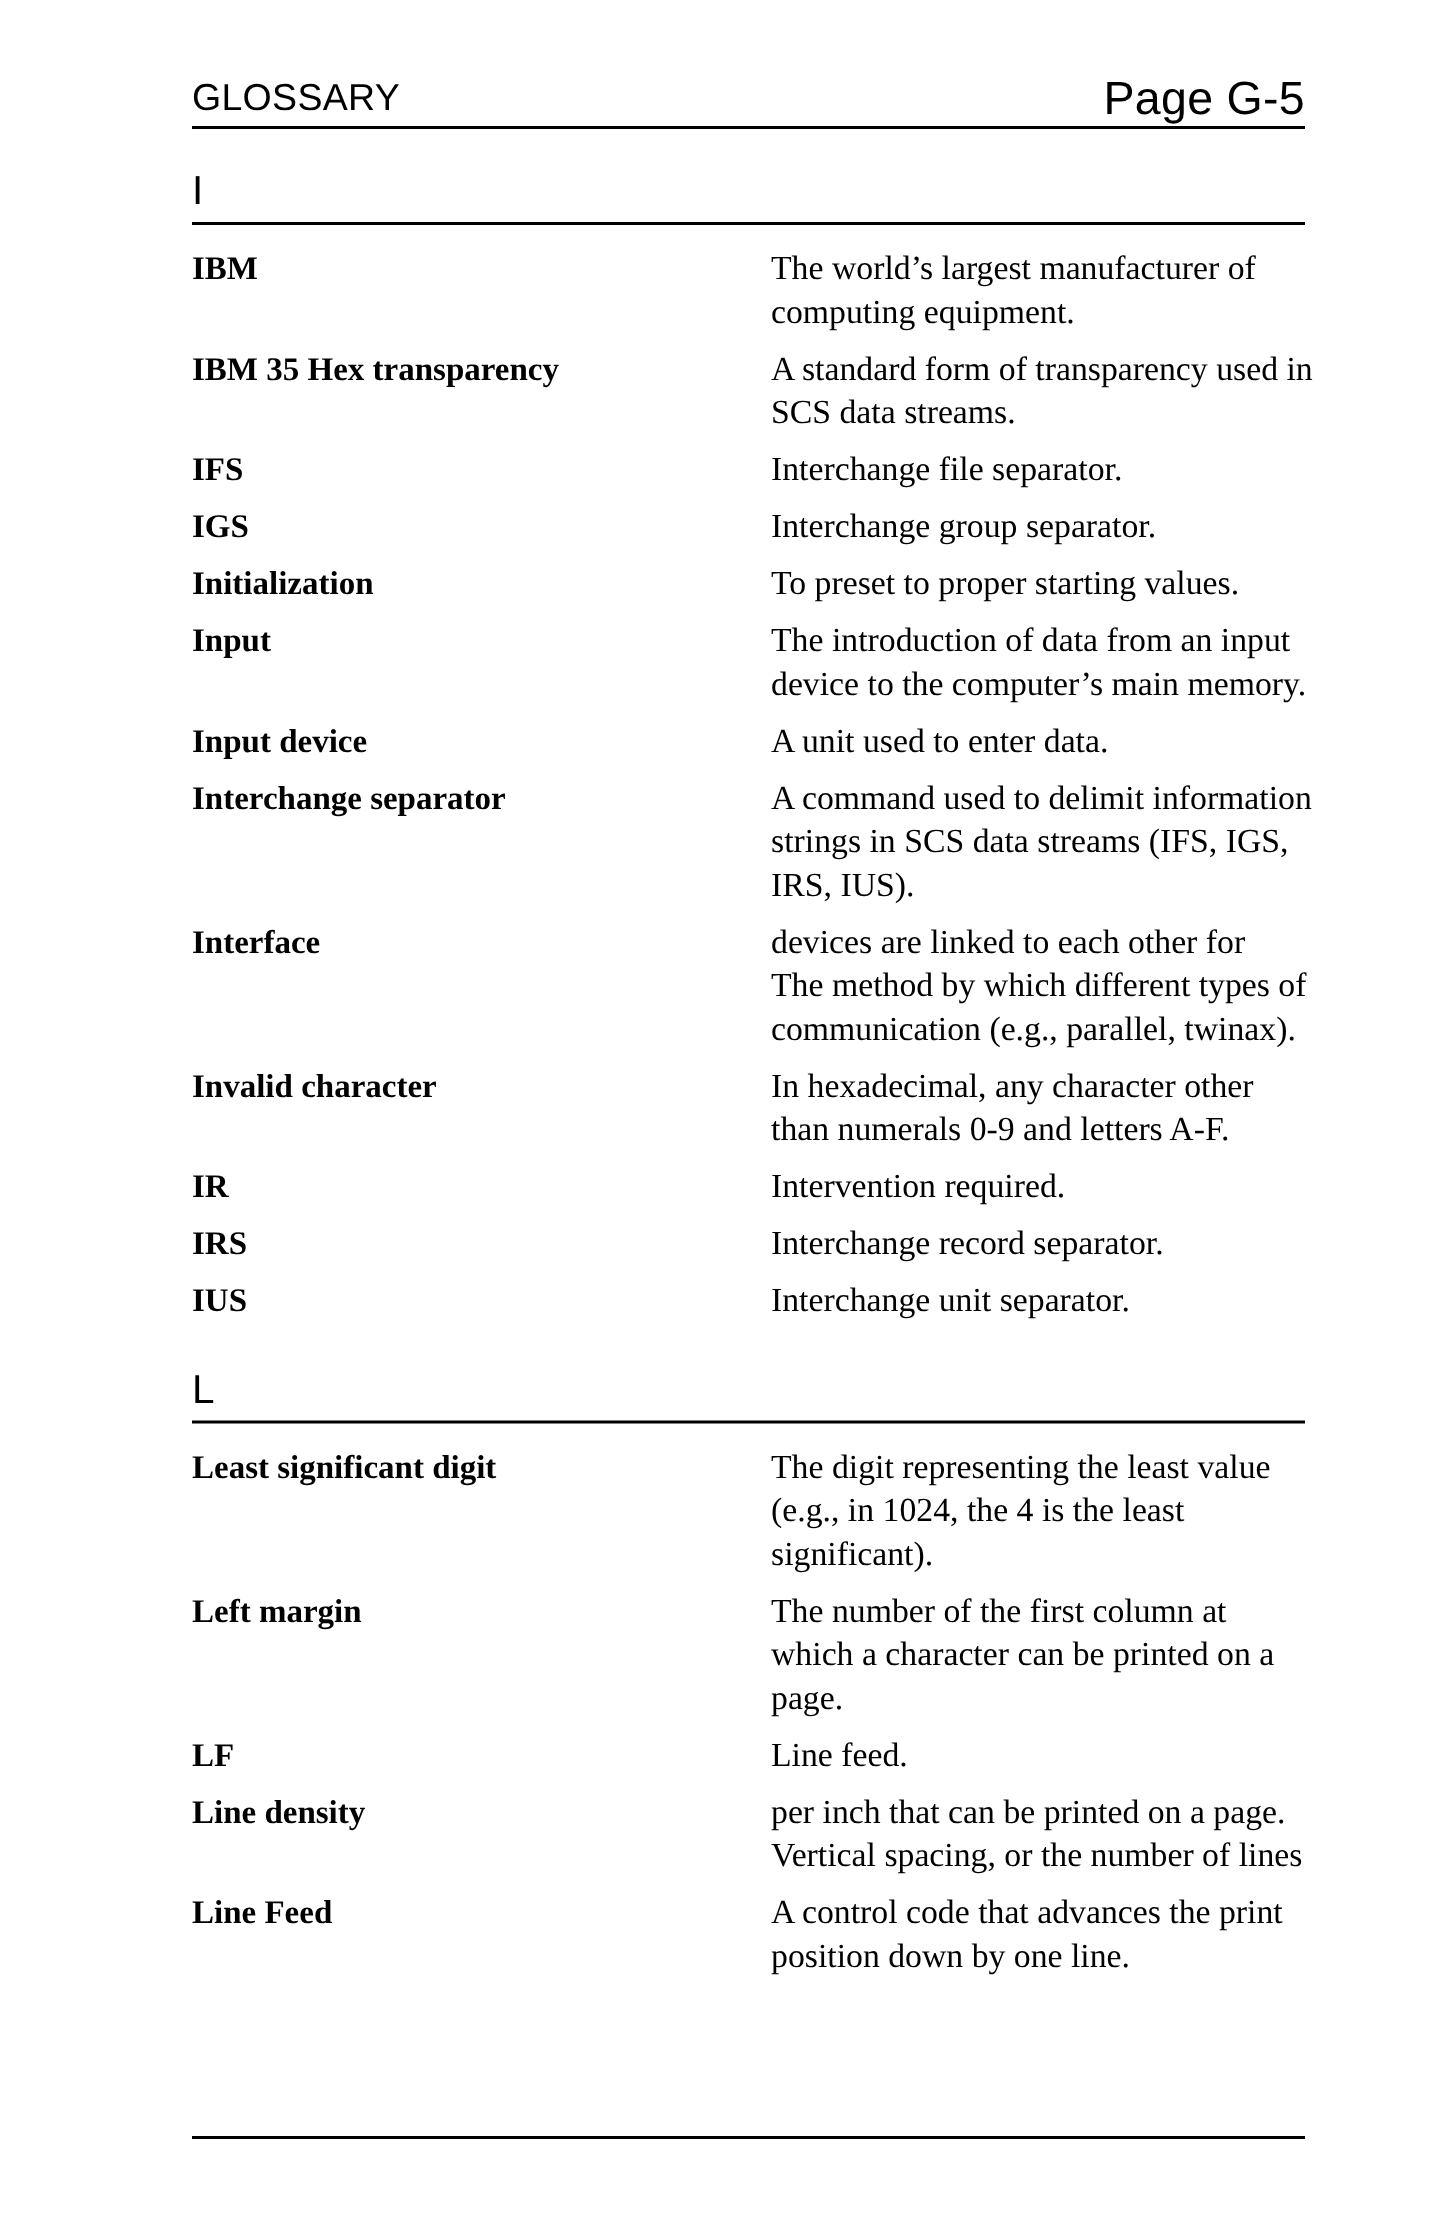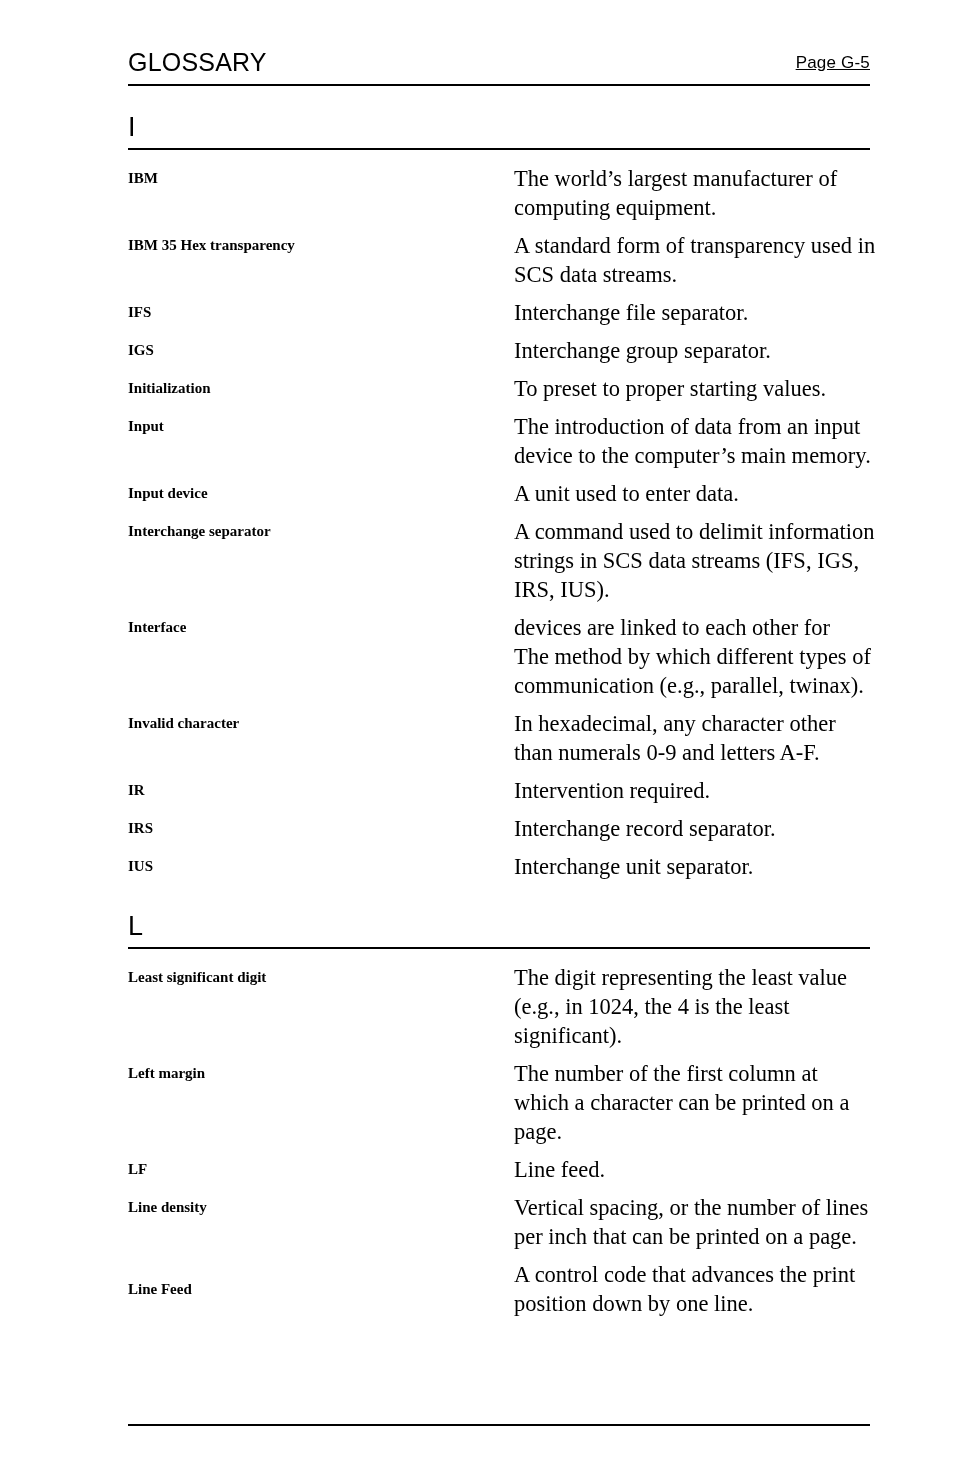--- a/index.html
+++ b/index.html
@@ -27,22 +27,21 @@
     display: flex;
     justify-content: space-between;
     align-items: center;
     font-family: "Liberation Sans Narrow", "Liberation Sans", sans-serif;
     font-size: 25px;
     letter-spacing: 0.2px;
     line-height: 1;
     white-space: nowrap;
   }
   .running-head .rh-right {
-    font-size: 17px;
-    text-decoration: underline;
+    font-size: 31px;
   }
   .head-rule {
     position: absolute;
     left: 128px;
     top: 84px;
     width: 742px;
     height: 2px;
     background: #000000;
   }
 
@@ -91,27 +90,26 @@
   .entries {
     margin-top: 14px;
   }
   .entry {
     display: flex;
     align-items: flex-start;
     margin-bottom: 9px;
   }
   .entry:last-child {
     margin-bottom: 0;
-    align-items: center;
   }
   .entry-term {
     width: 347px;
     flex: 0 0 347px;
     font-weight: bold;
-    font-size: 15px;
+    font-size: 22px;
     line-height: 29px;
   }
   .entry-def {
     flex: 1 1 auto;
     font-size: 22.5px;
     line-height: 29px;
     max-width: 395px;
     margin-left: 39px;
   }
   .entry-def .defline {
@@ -245,22 +243,22 @@
           </div>
           <div class="entry">
             <div class="entry-term">LF</div>
             <div class="entry-def">
               <span class="defline">Line feed.</span>
             </div>
           </div>
           <div class="entry">
             <div class="entry-term">Line density</div>
             <div class="entry-def">
+              <span class="defline">per inch that can be printed on a page.</span>
               <span class="defline">Vertical spacing, or the number of lines</span>
-              <span class="defline">per inch that can be printed on a page.</span>
             </div>
           </div>
           <div class="entry">
             <div class="entry-term">Line Feed</div>
             <div class="entry-def">
               <span class="defline">A control code that advances the print</span>
               <span class="defline">position down by one line.</span>
             </div>
           </div>
         </div>

